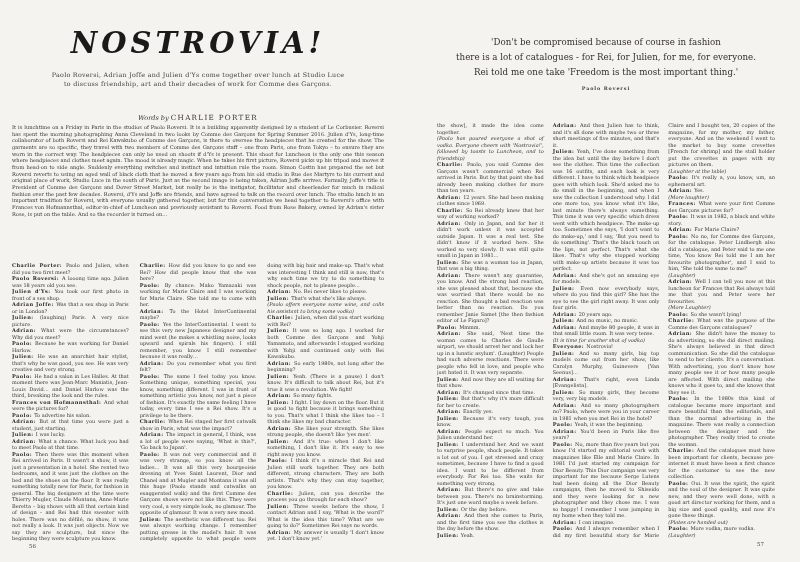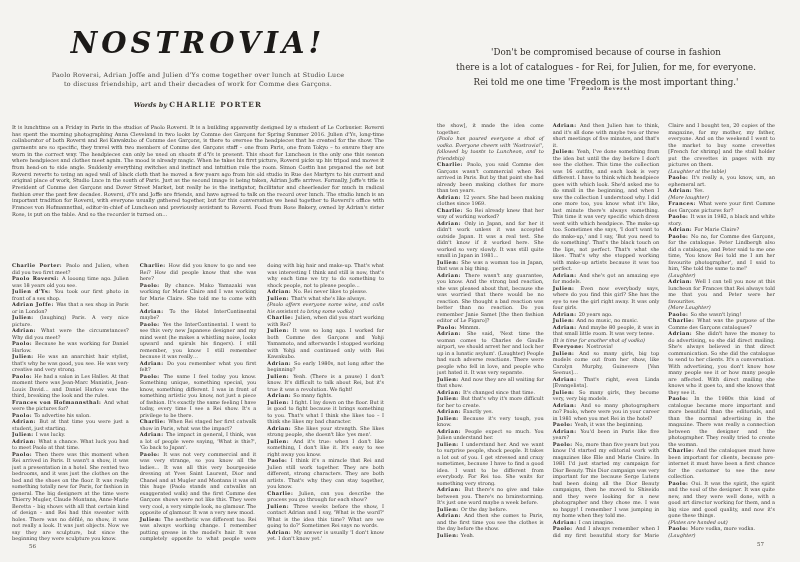--- a/index.html
+++ b/index.html
@@ -6,33 +6,33 @@
   body{width:800px;height:562px;overflow:hidden;background:#f4f3f0;}
   .spread{position:relative;width:800px;height:457px;font-family:"DejaVu Serif",serif;color:#3a3732;}
   .page{position:absolute;top:0;height:562px;}
   .page-left{left:12px;width:372px;}
   .page-right{left:437px;width:338px;}
 
   .title{position:absolute;top:26px;left:0;right:0;margin:0;text-align:center;
          font-style:italic;font-weight:600;font-size:29px;letter-spacing:4px;color:#1c1a18;}
   .subtitle{position:absolute;top:70px;left:0;right:0;margin:0;text-align:center;
             font-size:6.3px;line-height:9px;letter-spacing:0.3px;color:#44413c;}
-  .byline{position:absolute;top:95px;left:0;right:0;margin:5px;text-align:center;font-size:6.5px;color:#3a3732;font-weight:bold;}
+  .byline{position:absolute;top:95px;left:0;right:0;margin:18px;text-align:center;font-size:6.5px;color:#3a3732;}
   .byline .byline-name{letter-spacing:1.3px;font-size:7.2px;}
   .intro{position:absolute;top:124px;left:0;right:0;margin:0;height:134px;overflow:hidden;
          font-size:5.1px;line-height:6.65px;text-align:justify;}
 
   .columns{column-fill:auto;overflow:hidden;}
   .columns-left{position:absolute;top:262px;left:0;right:0;height:281px;column-count:3;column-gap:11px;}
   .columns-right{position:absolute;top:122px;left:0;right:0;height:421px;column-count:3;column-gap:9px;}
   .columns p{margin:0;font-size:5px;line-height:6.5px;text-align:justify;}
   .speaker{font-weight:700;letter-spacing:0.45px;color:#2e2b27;}
   .stage{font-style:italic;}
 
-  .pull-quote{position:absolute;top:29px;left:0;right:0;margin:16px;text-align:center;
+  .pull-quote{position:absolute;top:29px;left:0;right:0;margin:6px;text-align:center;
               font-size:8.7px;line-height:14.8px;color:#35322d;}
   .quote-attr{position:absolute;top:85px;left:0;right:0;margin:0;text-align:center;
               font-size:4.8px;font-weight:700;letter-spacing:0.9px;color:#45423c;}
 
   .folio{position:absolute;font-size:5.5px;color:#4a463f;}
   .folio-left{bottom:13px;left:17px;}
   .folio-right{bottom:15px;right:11px;}
 </style>
 </head>
 <body>
@@ -83,21 +83,21 @@
         <p class="entry"><span class="speaker">Julien: </span>And it's true: when I don't like something, I don't like it. It's easy to see right away you know.</p>
         <p class="entry"><span class="speaker">Paolo: </span>I think it's a miracle that Rei and Julien still work together. They are both different, strong characters. They are both artists. That's why they can stay together, you know.</p>
         <p class="entry"><span class="speaker">Charlie: </span>Julien, can you describe the process you go through for each show?</p>
         <p class="entry"><span class="speaker">Julien: </span>Three weeks before the show, I contact Adrian and I say, 'What is the word?' What is the idea this time? What are we going to do?' Sometimes Rei says no words.</p>
         <p class="entry"><span class="speaker">Adrian: </span>My answer is usually 'I don't know yet. I don't know yet.'</p>
       </div>
     <div class="folio folio-left">56</div>
   </section>
 
   <section class="page page-right">
-    <p class="pull-quote"><span>'Don't be compromised because of course in fashion</span><br><span>there is a lot of catalogues - for Rei, for Julien, for me, for everyone.</span><br><span>Rei told me one time 'Freedom is the most important thing.'</span></p>
+    <p class="pull-quote"><span>'Don't be compromised because of course in fashion</span><br><span>there is a lot of catalogues - for Rei, for Julien, for me, for everyone.</span><br><span>Rei told me one take 'Freedom is the most important thing.'</span></p>
     <p class="quote-attr">Paolo Roversi</p>
     <div class="columns columns-right">
         <p class="entry">the show], it made the idea come together.</p>
         <p class="stage">(Paolo has poured everyone a shot of vodka. Everyone cheers with 'Nostrovia!', followed by toasts to Luncheon, and to friendship)</p>
         <p class="entry"><span class="speaker">Charlie: </span>Paolo, you said Comme des Garçons wasn't commercial when Rei arrived in Paris. But by that point she had already been making clothes for more than ten years.</p>
         <p class="entry"><span class="speaker">Adrian: </span>12 years. She had been making clothes since 1969.</p>
         <p class="entry"><span class="speaker">Charlie: </span>So Rei already knew that her way of working worked?</p>
         <p class="entry"><span class="speaker">Adrian: </span>Only in Japan, and for her it didn't work unless it was accepted outside Japan. It was a real test. She didn't know if it worked here. She worked so very slowly. It was still quite small in Japan in 1981…</p>
         <p class="entry"><span class="speaker">Julien: </span>She was a woman too in Japan, that was a big thing.</p>
         <p class="entry"><span class="speaker">Adrian: </span>There wasn't any guarantee, you know. And the strong bad reaction, she was pleased about that, because she was worried that there would be no reaction. She thought a bad reaction was better than no reaction. Do you remember Janie Samet [the then fashion editor of Le Figaro]?</p>

